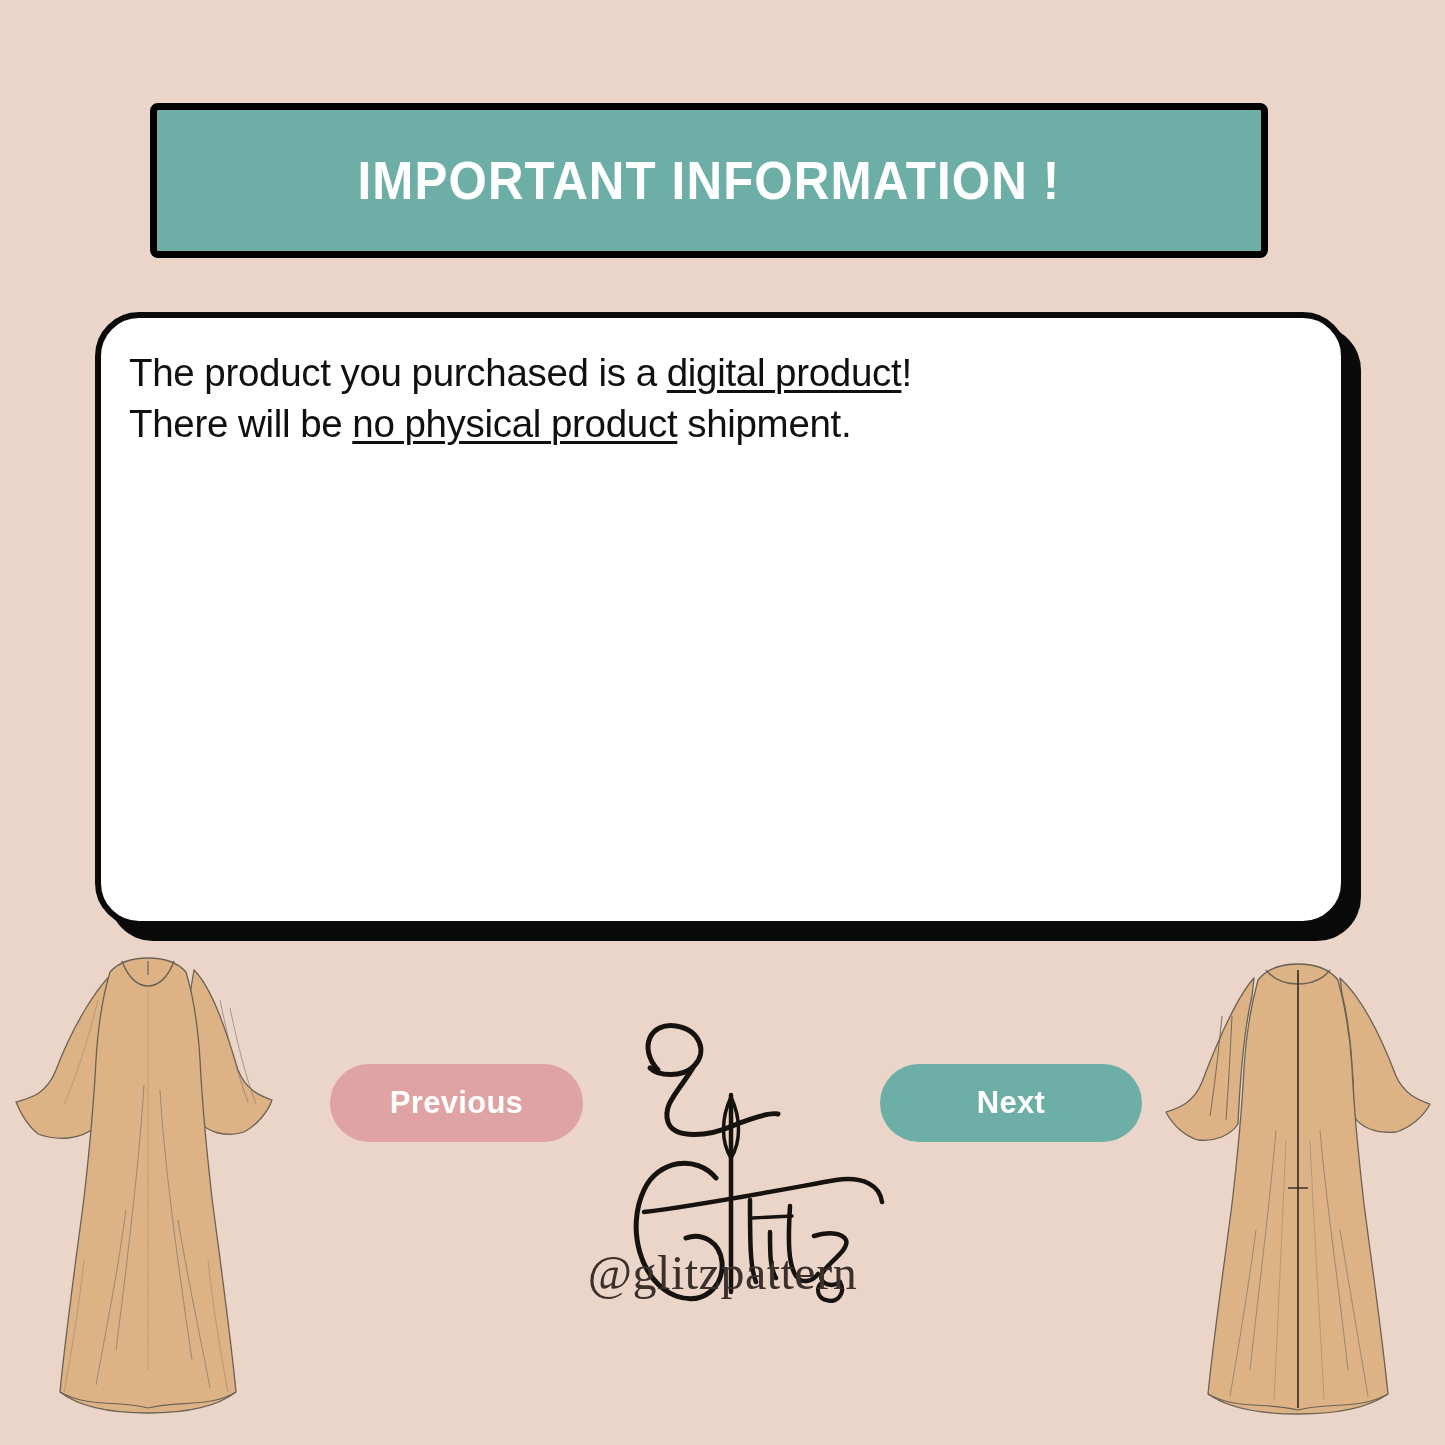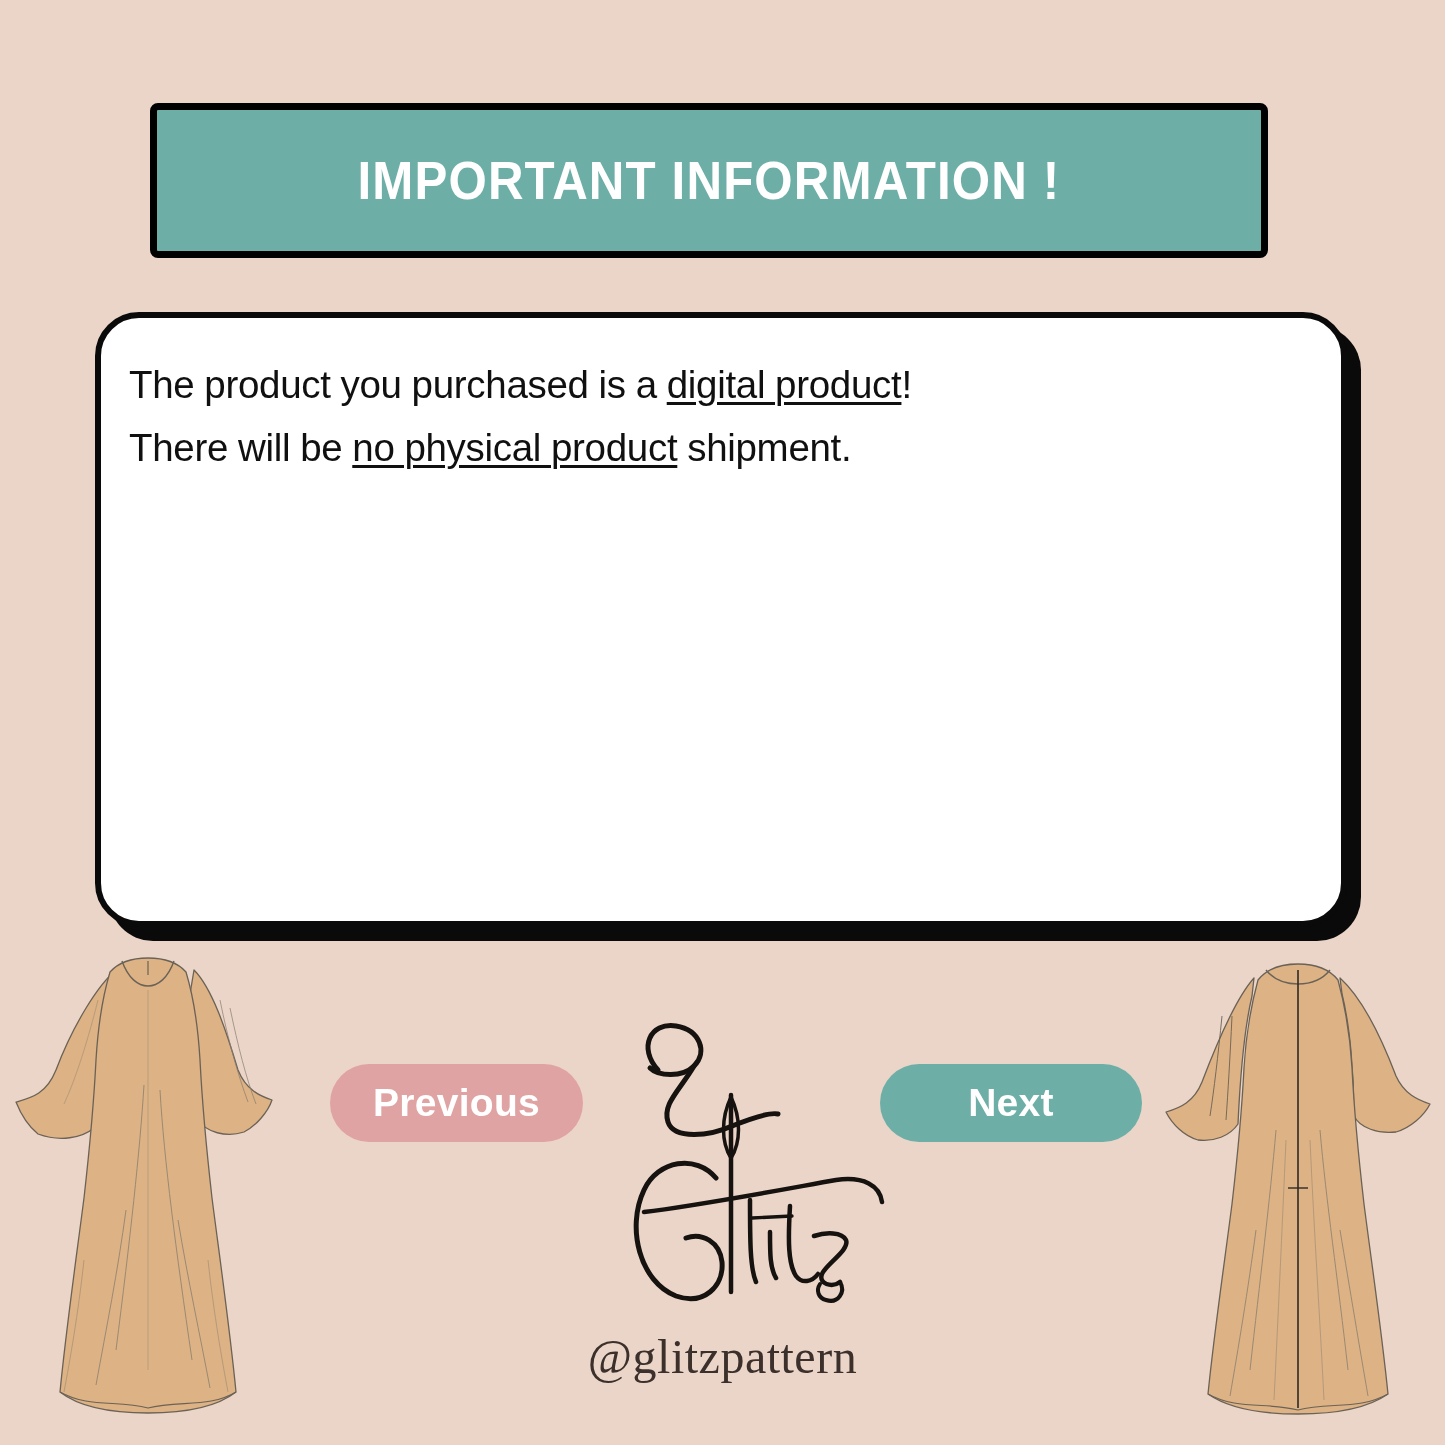--- a/index.html
+++ b/index.html
@@ -63,21 +63,21 @@
     overflow: hidden;
   }
   .info-body {
     font-size: 38.5px;
     line-height: 50.5px;
     color: #101010;
     font-family: "Liberation Sans", sans-serif;
     letter-spacing: -0.3px;
     word-spacing: -0.5px;
   }
-  .info-body .ln { display: block; margin-top: 12px; }
+  .info-body .ln { display: block; }
   .info-body b { font-weight: normal; }
   .info-body u {
     text-decoration: underline;
     text-underline-offset: 4px;
     text-decoration-thickness: 2.6px;
   }
 
   
   .dress-left {
     position: absolute;
@@ -116,38 +116,38 @@
     height: 78px;
     background: #6DAFA7;
     border-radius: 39px;
     display: flex;
     align-items: center;
     justify-content: center;
     cursor: pointer;
   }
   .btn-label {
     color: #FFFFFF;
-    font-size: 39px;
+    font-size: 31px;
     font-weight: bold;
     letter-spacing: 0.3px;
     font-family: "Liberation Sans", sans-serif;
   }
 
   
   .brand-logo {
     position: absolute;
     left: 600px;
     top: 1000px;
     width: 300px;
     height: 310px;
   }
   .brand-handle {
     position: absolute;
     left: 0;
-    top: 1329px;
+    top: 1245px;
     width: 1445px;
     text-align: center;
     font-family: "Liberation Serif", serif;
     font-size: 48px;
     color: #3B302B;
     letter-spacing: 0.5px;
   }
 </style>
 </head>
 <body>

